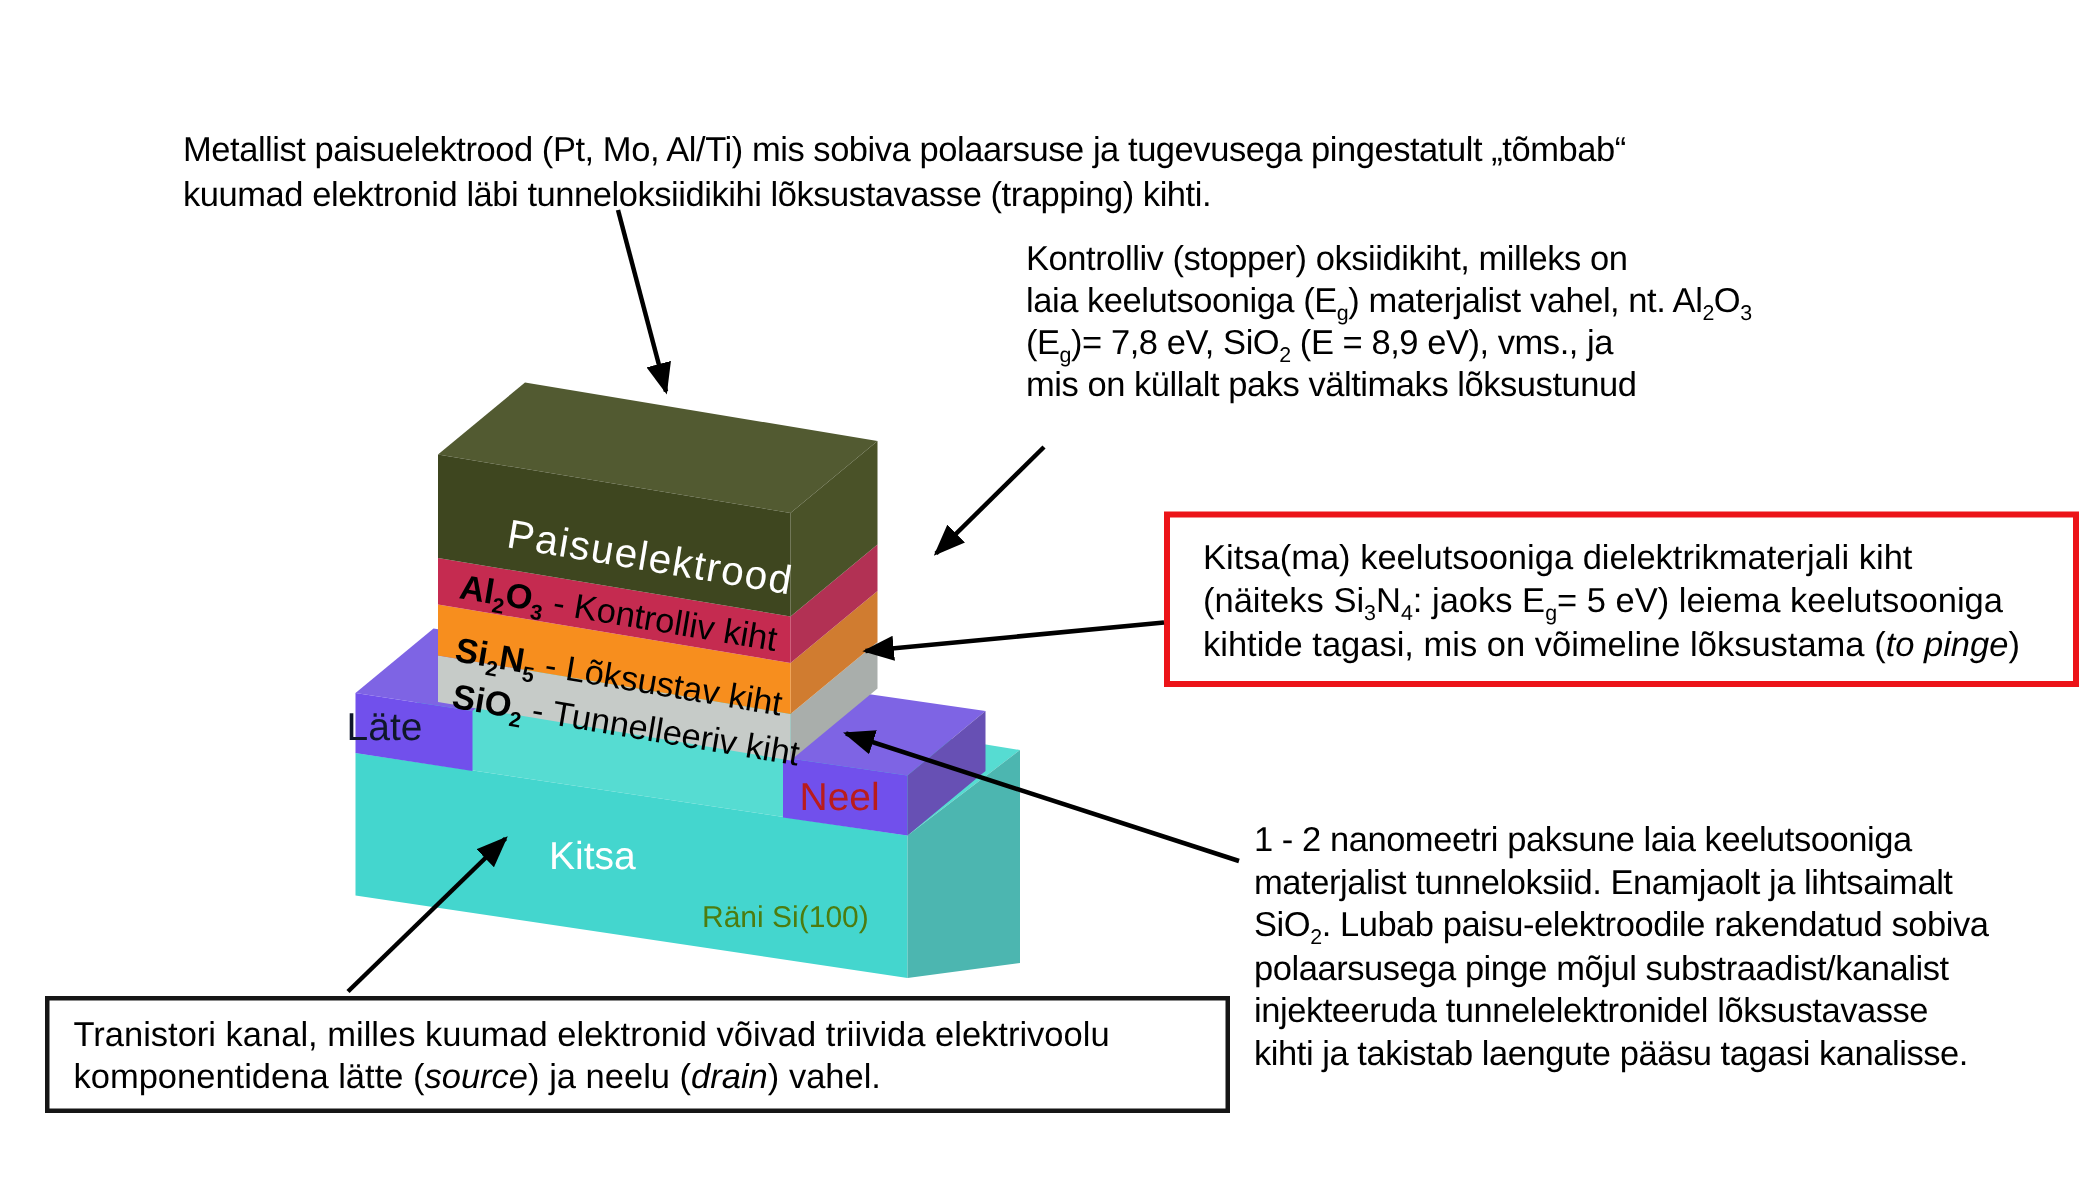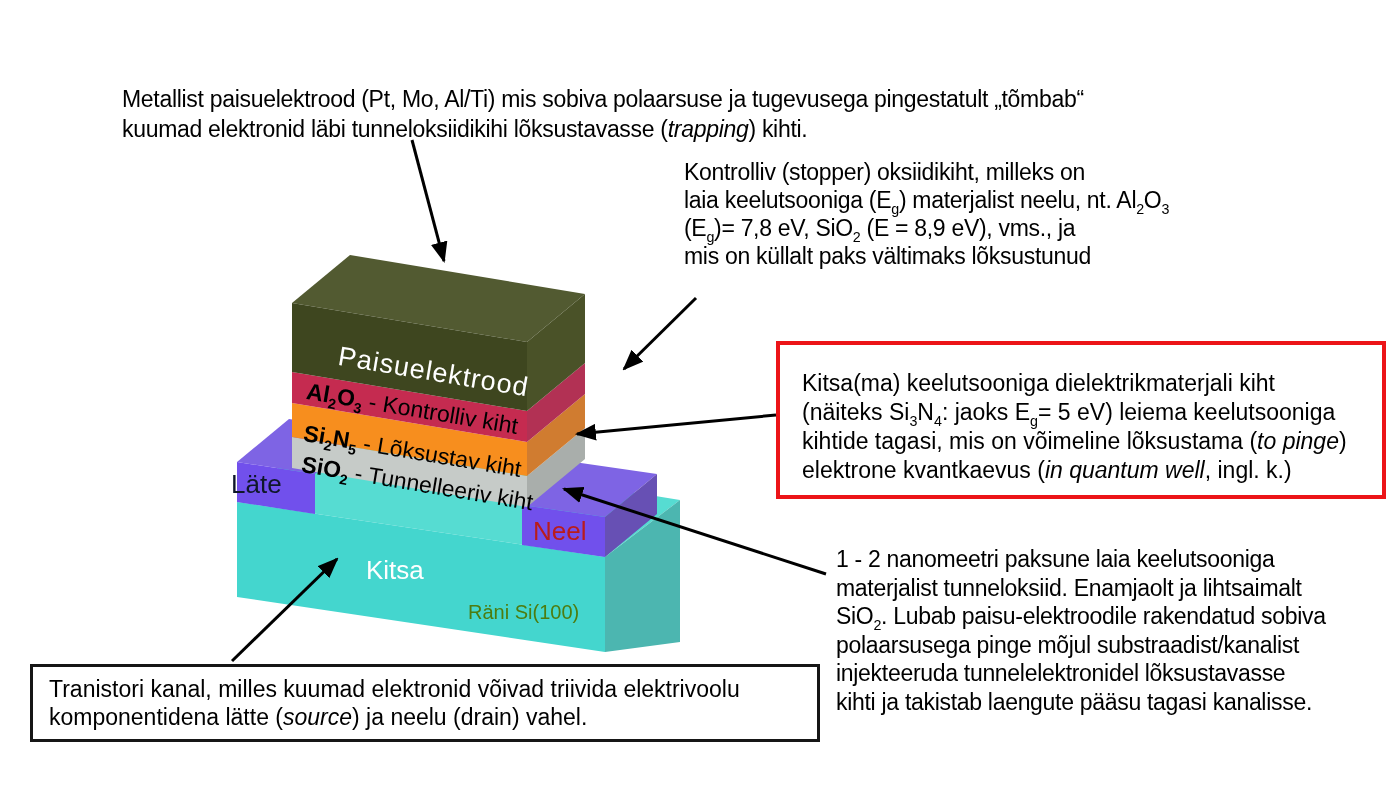--- a/index.html
+++ b/index.html
@@ -2,21 +2,21 @@
 <html><head>
 <meta charset="utf-8">
 <style>
   html,body{margin:0;padding:0;background:#ffffff;}
   #canvas{position:relative;width:1400px;height:787px;overflow:hidden;background:#ffffff;
           font-family:"Liberation Sans","DejaVu Sans",sans-serif;color:#000;}
   .note{position:absolute;font-size:23px;line-height:28px;letter-spacing:-0.3px;white-space:nowrap;color:#000;}
   .note .ln{white-space:nowrap;}
   sub{font-size:62%;line-height:0;}
   .obox{position:absolute;background:#fff;}
-  #trap-box{left:776px;top:341px;width:568px;border:4px solid #ec1418;padding:24px 12px 10px 22px;
+  #trap-box{left:776px;top:341px;width:568px;border:4px solid #ec1418;padding:12px 12px 10px 22px;
             font-size:23px;line-height:29px;}
   #channel-box{left:30px;top:664px;width:752px;border:3px solid #161616;padding:8px 16px;
                font-size:23px;line-height:28px;}
   .devlabel{position:absolute;white-space:nowrap;}
   .rot{transform:rotate(9.5deg);transform-origin:0 0;}
   svg{display:block;}
   #arrow-overlay{position:absolute;left:0;top:0;pointer-events:none;}
   #device-svg{position:absolute;left:200px;top:250px;}
 </style>
 </head>
@@ -55,49 +55,48 @@
   <div class="devlabel rot" style="left:309px;top:378px;font-size:23px;color:#000;"><span style="font-weight: bold;">Al</span><sub style="font-weight: bold;">2</sub><span style="font-weight: bold;">O</span><sub style="font-weight: bold;">3</sub><span> - Kontrolliv kiht</span></div>
   <div class="devlabel rot" style="left:306px;top:420px;font-size:23px;color:#000;"><span style="font-weight: bold;">Si</span><sub style="font-weight: bold;">2</sub><span style="font-weight: bold;">N</span><sub style="font-weight: bold;">5</sub><span> - Lõksustav kiht</span></div>
   <div class="devlabel rot" style="left:304px;top:451px;font-size:23px;color:#000;"><span style="font-weight: bold;">SiO</span><sub style="font-weight: bold;">2</sub><span> - Tunnelleeriv kiht</span></div>
   <div class="devlabel" style="left:231px;top:469px;font-size:26px;color:#0f172a;">Läte</div>
   <div class="devlabel" style="left:533px;top:516px;font-size:26px;color:#b91c1c;">Neel</div>
   <div class="devlabel" style="left:366px;top:555px;font-size:26px;color:#fff;">Kitsa</div>
   <div class="devlabel" style="left:468px;top:601px;font-size:20px;color:#4d7c0f;">Räni Si(100)</div>
 
   <div class="note" style="left:122px;top:84px;line-height:30px;">
     <div class="ln"><span>Metallist paisuelektrood (Pt, Mo, Al/Ti) mis sobiva polaarsuse ja tugevusega pingestatult  „tõmbab“</span></div>
-    <div class="ln"><span>kuumad elektronid läbi tunneloksiidikihi  lõksustavasse (</span><span style="font-style: italic; text-align: center;">trapping</span><span>) kihti.</span></div>
+    <div class="ln"><span>kuumad elektronid läbi tunneloksiidikihi  lõksustavasse (</span><span style=" text-align: center;">trapping</span><span>) kihti.</span></div>
   </div>
 
   <div class="note" style="left:684px;top:158px;">
     <div class="ln"><span>Kontrolliv (stopper) oksiidikiht, milleks on</span></div>
-    <div class="ln"><span>laia keelutsooniga (E</span><sub>g</sub><span>) materjalist neelu, nt. Al</span><sub>2</sub><span>O</span><sub>3</sub></div>
+    <div class="ln"><span>laia keelutsooniga (E</span><sub>g</sub><span>) materjalist vahel, nt. Al</span><sub>2</sub><span>O</span><sub>3</sub></div>
     <div class="ln"><span>(E</span><sub>g</sub><span>)= 7,8 eV, SiO</span><sub>2</sub><span> (E = 8,9 eV), vms., ja</span></div>
     <div class="ln"><span>mis on küllalt paks vältimaks lõksustunud</span></div>
   </div>
 
   <div class="obox" id="trap-box" style="border-color: rgb(236, 20, 24);">
     <div class="ln"><span>Kitsa(ma) keelutsooniga dielektrikmaterjali  kiht</span></div>
     <div class="ln"><span>(näiteks Si</span><sub>3</sub><span>N</span><sub>4</sub><span>:  jaoks E</span><sub>g</sub><span>= 5 eV) leiema keelutsooniga</span></div>
     <div class="ln"><span>kihtide  tagasi, mis on võimeline lõksustama (</span><span style="font-style: italic;">to pinge</span><span>)</span></div>
-    <div class="ln"><span>elektrone kvantkaevus (</span><span style="font-style: italic;">in quantum well</span><span>, ingl. k.)</span></div>
   </div>
 
   <div class="note" style="left:836px;top:545px;line-height:28.5px;">
     <div class="ln"><span>1 - 2 nanomeetri paksune laia keelutsooniga</span></div>
     <div class="ln"><span>materjalist tunneloksiid. Enamjaolt ja lihtsaimalt</span></div>
     <div class="ln"><span>SiO</span><sub>2</sub><span>. Lubab paisu-elektroodile  rakendatud sobiva</span></div>
     <div class="ln"><span>polaarsusega  pinge mõjul  substraadist/kanalist</span></div>
     <div class="ln"><span>injekteeruda tunnelelektronidel  lõksustavasse</span></div>
     <div class="ln"><span>kihti  ja takistab laengute pääsu tagasi kanalisse.</span></div>
   </div>
 
   <div class="obox" id="channel-box" style="border-color: rgb(22, 22, 22);">
     <div class="ln"><span>Tranistori kanal, milles  kuumad  elektronid võivad triivida elektrivoolu</span></div>
-    <div class="ln"><span>komponentidena  lätte (</span><span style="font-style: italic;">source</span><span>)  ja neelu (</span><span style="">drain</span><span>) vahel.</span></div>
+    <div class="ln"><span>komponentidena  lätte (</span><span style="font-style: italic;">source</span><span>)  ja neelu (</span><span style="font-style: italic;">drain</span><span>) vahel.</span></div>
   </div>
 
   <svg id="arrow-overlay" width="1400" height="787" viewBox="0 0 1400 787">
     <defs>
       <marker id="ah" viewBox="0 0 10 8" refX="9" refY="4" markerWidth="7" markerHeight="5.6" orient="auto">
         <polygon points="0,0 10,4 0,8" fill="#000"></polygon>
       </marker>
     </defs>
     <line x1="412" y1="140" x2="444" y2="261" stroke-width="3" marker-end="url(#ah)" stroke="#000000"></line>
     <line x1="696" y1="298" x2="624" y2="369" stroke-width="3" marker-end="url(#ah)" stroke="#000000"></line>

